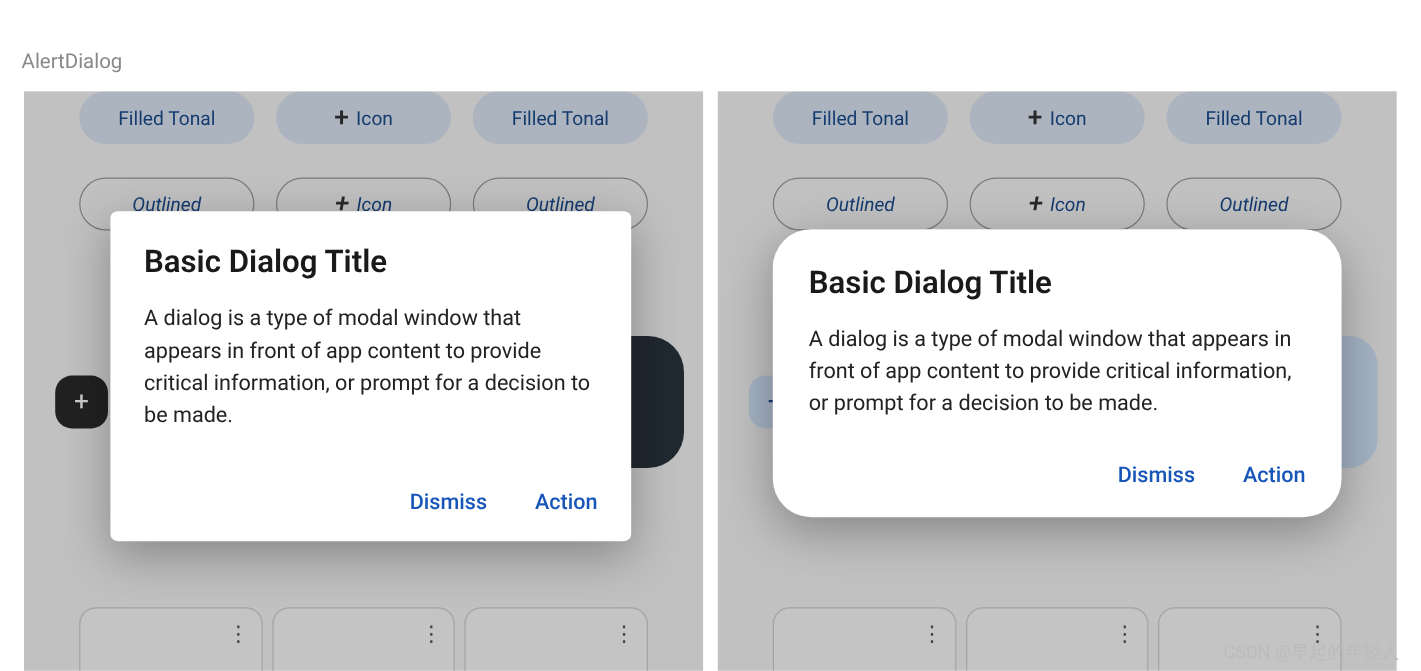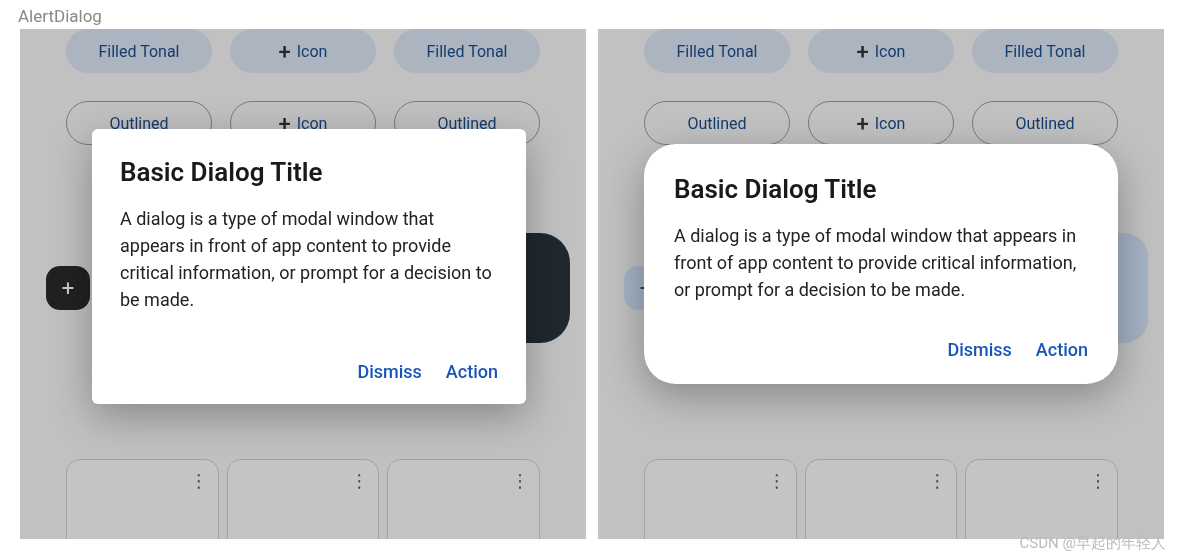--- a/index.html
+++ b/index.html
@@ -6,21 +6,22 @@
     body {
       font-family: -apple-system, BlinkMacSystemFont, 'Segoe UI', Roboto, sans-serif;
       background: #fff;
       width: 1184px;
       height: 559px;
       overflow: hidden;
     }
     .page-title {
       font-size: 17px;
       color: #888;
-      padding: 6px 18px 3px;
+      padding: 6px 18px 14px;
+      margin-top: 36px;
     }
     .panels {
       display: flex;
       gap: 12px;
       padding: 0 20px;
       height: 510px;
     }
     .panel {
       flex: 1;
       position: relative;
@@ -52,21 +53,21 @@
       height: 44px;
       border-radius: 22px;
       display: flex;
       align-items: center;
       justify-content: center;
       font-size: 16px;
       gap: 6px;
       white-space: nowrap;
     }
     .tonal-btn { background: #d8e2f0; color: #1a4a8a; }
-    .outlined-btn { border: 1.5px solid #999; color: #1a4a8a; background: transparent; }
+    .outlined-btn { border: 1.5px solid #999; color: #1a4a8a; background: transparent; font-style: italic; }
     .plus-icon {
       font-size: 22px;
       font-weight: 500;
       color: #333;
     }
     .fab-row {
       display: flex;
       align-items: center;
       gap: 20px;
       margin-top: 60px;
@@ -147,21 +148,21 @@
     }
     .dialog-body {
       font-size: 18px;
       line-height: 1.5;
       color: #222;
       margin-bottom: 48px;
     }
     .dialog-right .dialog-body { margin-bottom: 36px; }
     .dialog-actions {
       display: flex;
-      gap: 24px;
+      gap: 40px;
       justify-content: flex-end;
       align-items: center;
     }
     .dialog-action {
       font-size: 18px;
       font-weight: 500;
       color: #1756b8;
       cursor: pointer;
     }
     .watermark {

